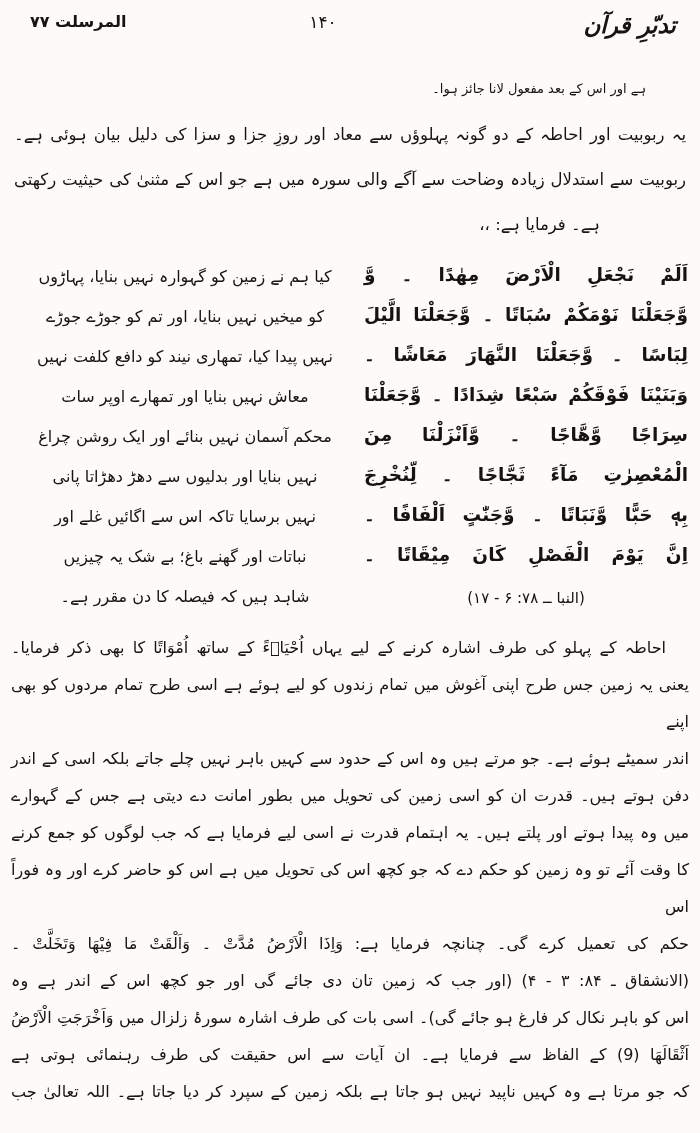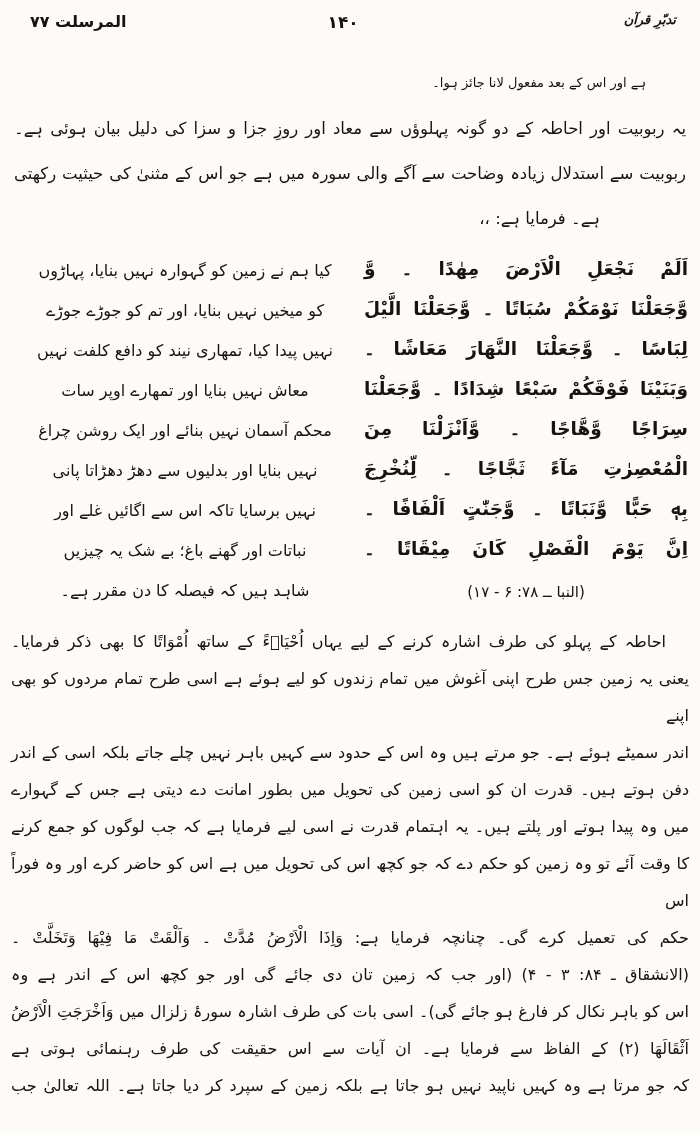--- a/index.html
+++ b/index.html
@@ -5,22 +5,22 @@
   html,body{margin:0;padding:0;background:#e8e6e0;}
   .page{
     width:700px;height:1133px;margin:0 auto;box-sizing:border-box;
     background:#fcfbf8;color:#171310;overflow:hidden;position:relative;
     font-family:"DejaVu Sans",sans-serif;direction:rtl;
     padding:6px 8px 0 8px;
   }
   
   .hdr{display:flex;justify-content:space-between;align-items:flex-start;
        padding:6px 16px 0 22px;}
-  .hdr .book-title{font-size:13px;font-weight:bold;font-style:italic;margin-left:24px;}
-  .hdr .pg-num{font-size:17px;letter-spacing:1px;transform:translatex(-20px);font-weight:bold;}
+  .hdr .book-title{font-size:23px;font-weight:bold;font-style:italic;margin-left:24px;}
+  .hdr .pg-num{font-size:17px;letter-spacing:1px;transform:translatex(-20px);}
   .hdr .surah{font-size:16px;font-weight:bold;}
   
   .cont-line{margin-top:36px;text-align:right;padding-right:46px;
              font-size:13px;line-height:30px;}
   
   .para2{margin-top:8px;font-size:16.5px;}
   .para2 .jl{line-height:45px;text-align:justify;text-align-last:justify;padding:0 6px;}
   .para2 .short{line-height:45px;text-align:right;padding-right:92px;}
   
   .quote{display:flex;margin-top:8px;}
@@ -83,18 +83,18 @@
   <div class="commentary">
     <div class="jl indent">احاطہ کے پہلو کی طرف اشارہ کرنے کے لیے یہاں اُحْيَاۤءً کے ساتھ اُمْوَاتًا کا بھی ذکر فرمایا۔</div>
     <div class="jl">یعنی یہ زمین جس طرح اپنی آغوش میں تمام زندوں کو لیے ہوئے ہے اسی طرح تمام مردوں کو بھی اپنے</div>
     <div class="jl">اندر سمیٹے ہوئے ہے۔ جو مرتے ہیں وہ اس کے حدود سے کہیں باہر نہیں چلے جاتے بلکہ اسی کے اندر</div>
     <div class="jl">دفن ہوتے ہیں۔ قدرت ان کو اسی زمین کی تحویل میں بطور امانت دے دیتی ہے جس کے گہوارے</div>
     <div class="jl">میں وہ پیدا ہوتے اور پلتے ہیں۔ یہ اہتمام قدرت نے اسی لیے فرمایا ہے کہ جب لوگوں کو جمع کرنے</div>
     <div class="jl">کا وقت آئے تو وہ زمین کو حکم دے کہ جو کچھ اس کی تحویل میں ہے اس کو حاضر کرے اور وہ فوراً اس</div>
     <div class="jl">حکم کی تعمیل کرے گی۔ چنانچہ فرمایا ہے: وَاِذَا الْاَرْضُ مُدَّتْ ۔ وَاَلْقَتْ مَا فِيْهَا وَتَخَلَّتْ ۔</div>
     <div class="jl">(الانشقاق ـ ۸۴: ۳ - ۴) (اور جب کہ زمین تان دی جائے گی اور جو کچھ اس کے اندر ہے وہ</div>
     <div class="jl">اس کو باہر نکال کر فارغ ہو جائے گی)۔ اسی بات کی طرف اشارہ سورۂ زلزال میں وَاَخْرَجَتِ الْاَرْضُ</div>
-    <div class="jl">اَثْقَالَهَا (۲) کے الفاظ سے فرمایا ہے۔ ان آیات سے اس حقیقت کی طرف رہنمائی ہوتی ہے</div>
+    <div class="jl">اَثْقَالَهَا (9) کے الفاظ سے فرمایا ہے۔ ان آیات سے اس حقیقت کی طرف رہنمائی ہوتی ہے</div>
     <div class="jl">کہ جو مرتا ہے وہ کہیں ناپید نہیں ہو جاتا ہے بلکہ زمین کے سپرد کر دیا جاتا ہے۔ اللہ تعالیٰ جب</div>
 
   </div>
 
 </div>
 
 </body></html>

